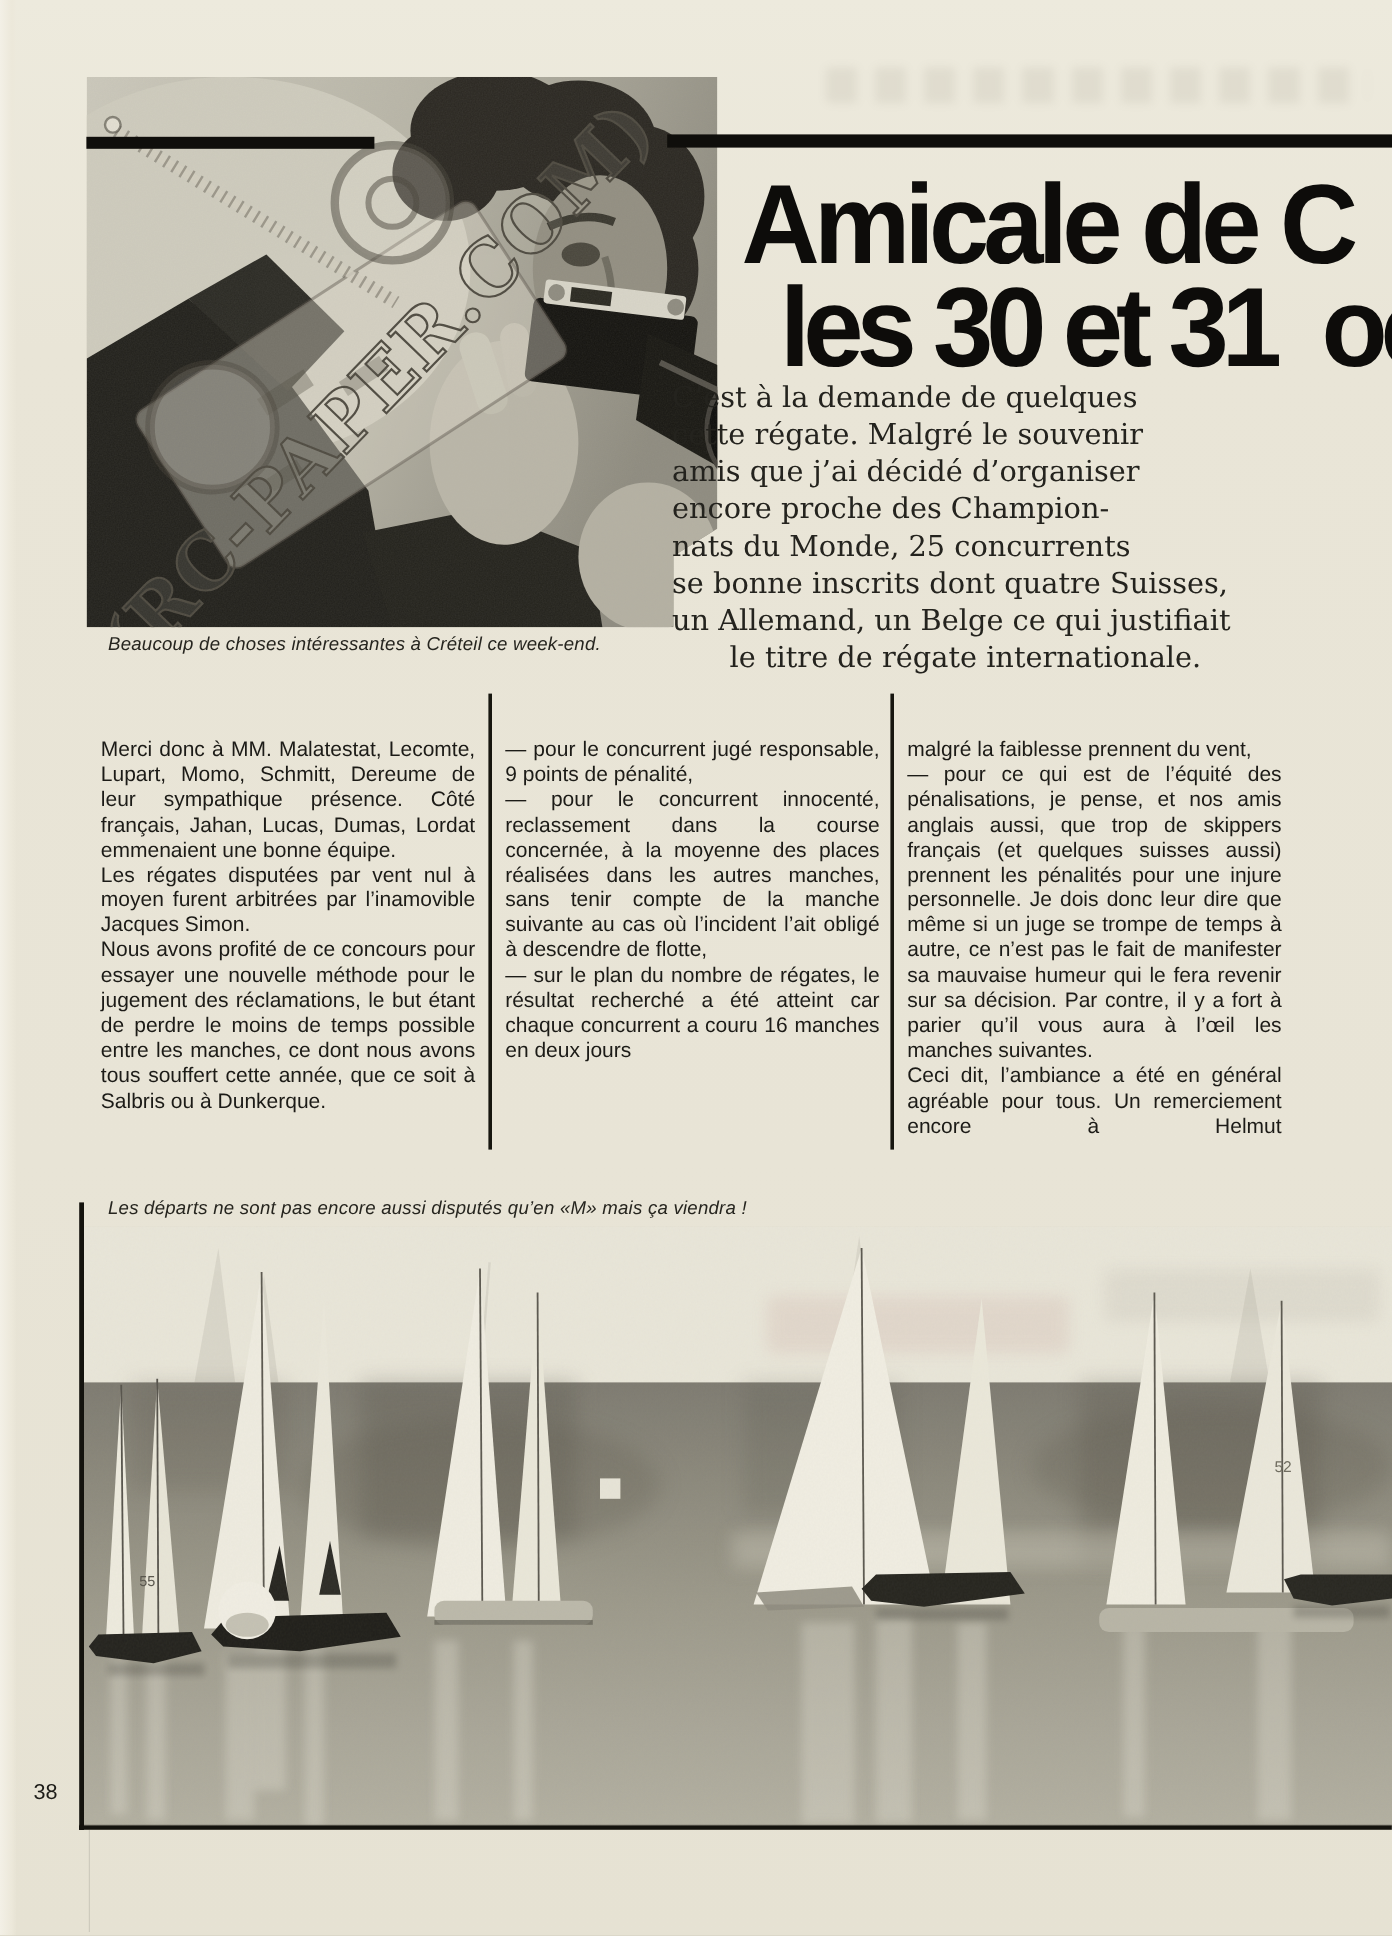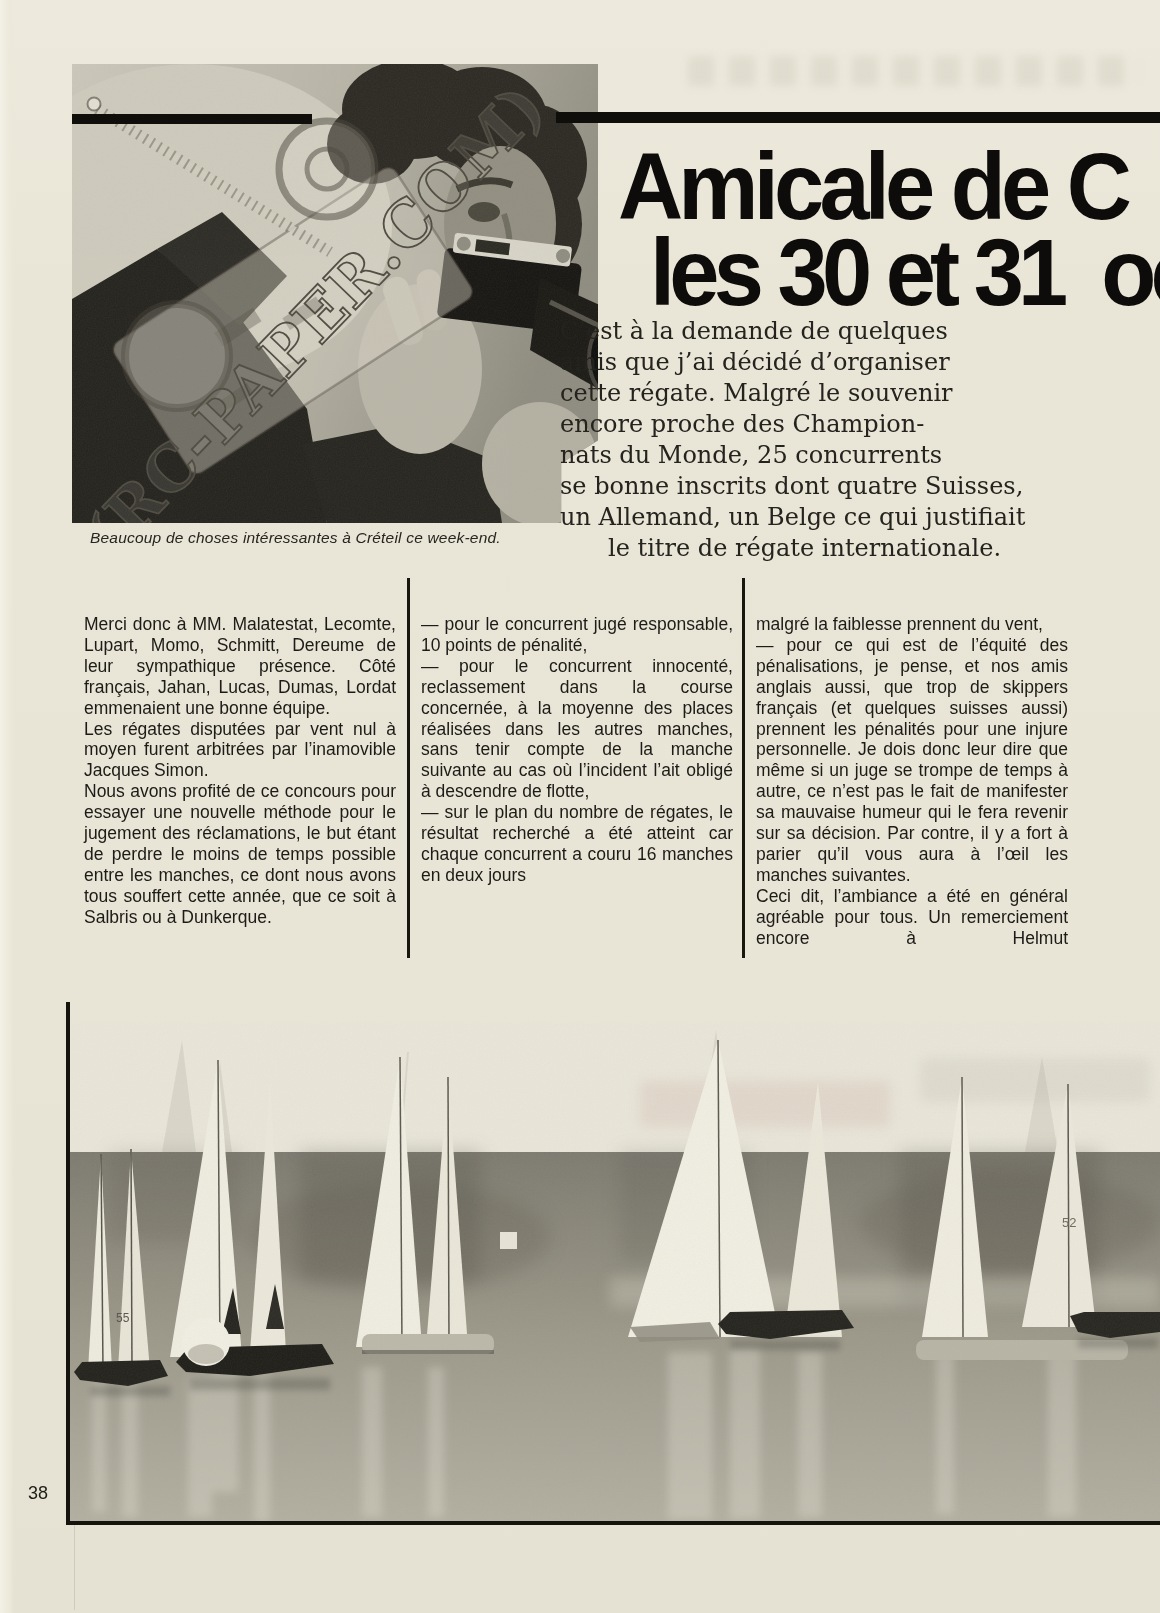--- a/index.html
+++ b/index.html
@@ -135,49 +135,50 @@
   </div>
 
   <div class="bar bar-left"></div>
   <div class="bar bar-right"></div>
 
   <div class="headline title1">Amicale de C</div>
   <div class="headline title2">les 30 et 31  oct</div>
 
   <div class="intro">
     <div class="line">C’est à la demande de quelques</div>
+    <div class="line">cette régate.  Malgré le souvenir</div>
     <div class="line">amis que j’ai décidé d’organiser</div>
-    <div class="line">cette régate.  Malgré le souvenir</div>
     <div class="line">encore proche des Champion-</div>
     <div class="line">nats du Monde,  25 concurrents</div>
     <div class="line">se bonne inscrits dont quatre Suisses,</div>
     <div class="line">un Allemand, un Belge ce qui justifiait</div>
     <div class="line last">le titre de régate internationale.</div>
   </div>
 
   <div class="caption caption-man">Beaucoup de choses intéressantes à Créteil ce week-end.</div>
 
   <div class="col col1">
     <p>Merci donc à MM. Malatestat, Lecomte, Lupart, Momo, Schmitt, Dereume de leur sympathique présence. Côté français, Jahan, Lucas, Dumas, Lordat emmenaient une bonne équipe.</p>
     <p>Les régates disputées par vent nul à moyen furent arbitrées par l’inamovible Jacques Simon.</p>
     <p>Nous avons profité de ce concours pour essayer une nouvelle méthode pour le jugement des réclamations, le but étant de perdre le moins de temps possible entre les manches, ce dont nous avons tous souffert cette année, que ce soit à Salbris ou à Dunkerque.</p>
   </div>
   <div class="colrule rule-a"></div>
   <div class="col col2">
-    <p>— pour le concurrent jugé responsable, 10 points de pénalité,</p>
+    <p>— pour le concurrent jugé responsable, 9 points de pénalité,</p>
     <p>— pour le concurrent innocenté, reclassement dans la course concernée, à la moyenne des places réalisées dans les autres manches, sans tenir compte de la manche suivante au cas où l’incident l’ait obligé à descendre de flotte,</p>
     <p>— sur le plan du nombre de régates, le résultat recherché a été atteint car chaque concurrent a couru 16 manches en deux jours</p>
   </div>
   <div class="colrule rule-b"></div>
   <div class="col col3">
     <p>malgré la faiblesse prennent du vent,</p>
     <p>— pour ce qui est de l’équité des pénalisations, je pense, et nos amis anglais aussi, que trop de skippers français (et quelques suisses aussi) prennent les pénalités pour une injure personnelle. Je dois donc leur dire que même si un juge se trompe de temps à autre, ce n’est pas le fait de manifester sa mauvaise humeur qui le fera revenir sur sa décision. Par contre, il y a fort à parier qu’il vous aura à l’œil les manches suivantes.</p>
     <p class="stretch-last">Ceci dit, l’ambiance a été en général agréable pour tous. Un remerciement encore à Helmut</p>
   </div>
 
+  <div class="caption caption-regatta">Les départs ne sont pas encore aussi disputés qu’en «M» mais ça viendra !</div>
 
   <div class="photo-frame-left"></div>
   <div class="photo-regatta">
     <svg width="1090" height="500" viewBox="0 0 1090 500" xmlns="http://www.w3.org/2000/svg">
       <defs>
         <filter id="grainB">
             <feTurbulence type="fractalNoise" baseFrequency="0.8" numOctaves="2" stitchTiles="stitch"></feTurbulence>
           <feColorMatrix type="matrix" values="0 0 0 0 0.45  0 0 0 0 0.44  0 0 0 0 0.40  0 0 0 0.55 0"></feColorMatrix>
           </filter>
         <linearGradient id="waterB" x1="0" y1="0" x2="0" y2="1">

